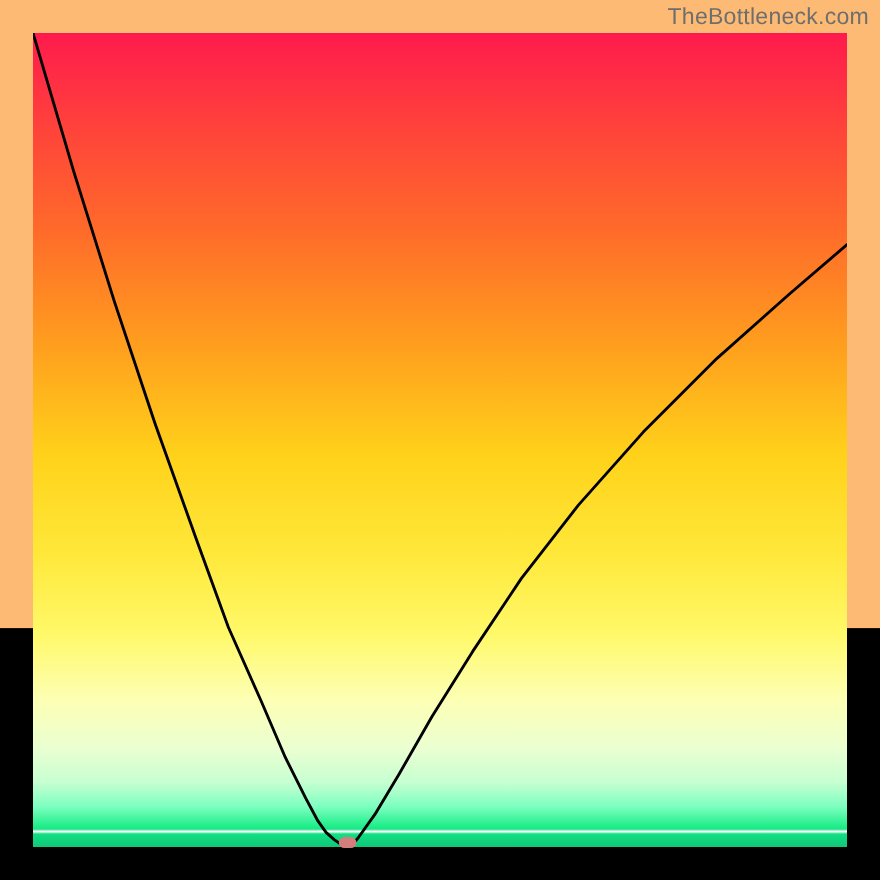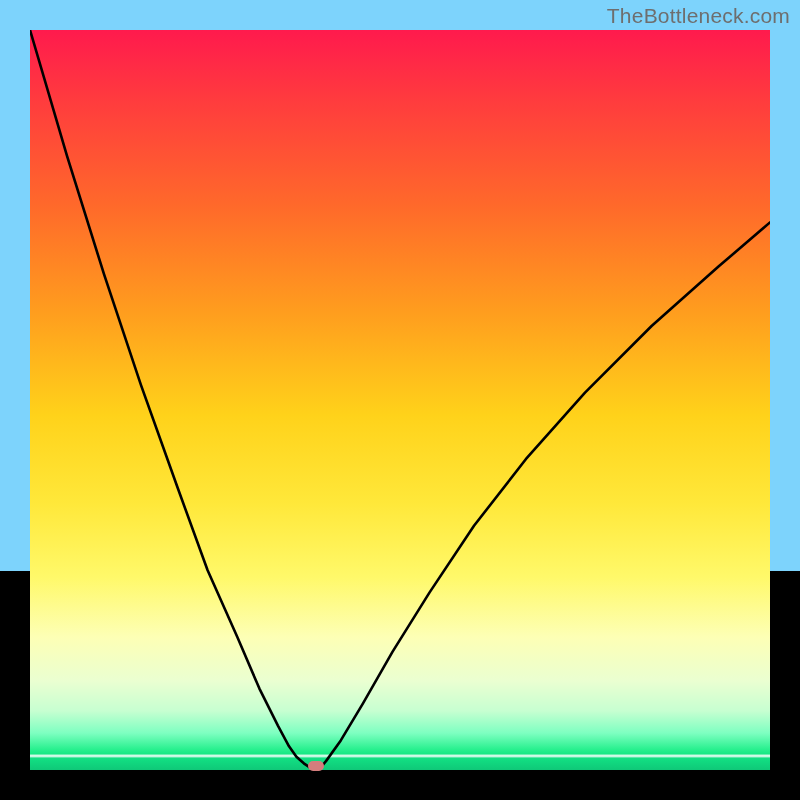--- a/index.html
+++ b/index.html
@@ -8,21 +8,21 @@
     width: 800px;
     height: 800px;
     overflow: hidden;
     background: #000;
     font-family: Arial, Helvetica, sans-serif;
   }
   .frame {
     position: relative;
     width: 800px;
     height: 571px;
-    background: #7dd3fc;
+    background: #fdba74;
   }
   .plot-area {
     position: absolute;
     left: 30px;
     top: 30px;
     width: 740px;
     height: 740px;
     background: linear-gradient(to bottom,
       #ff1a4d 0%,
       #ff3d3d 10%,

